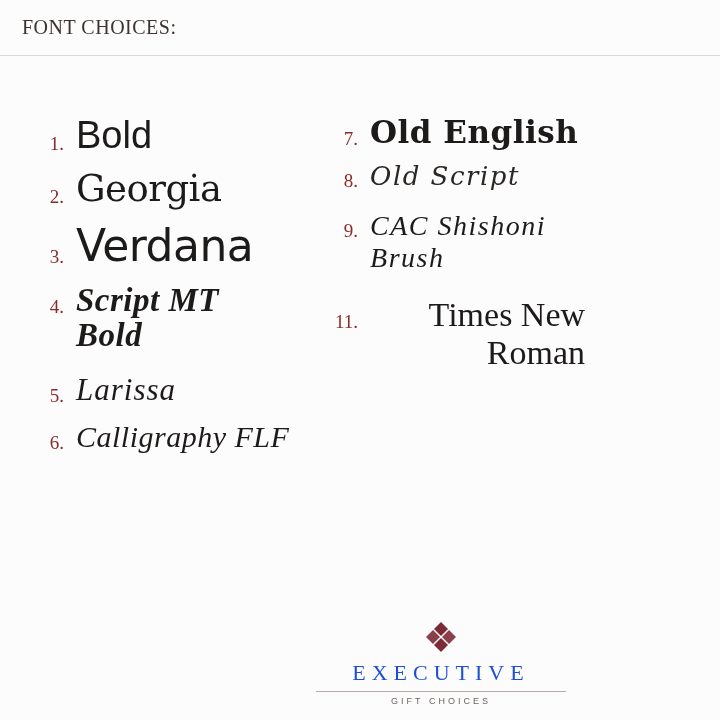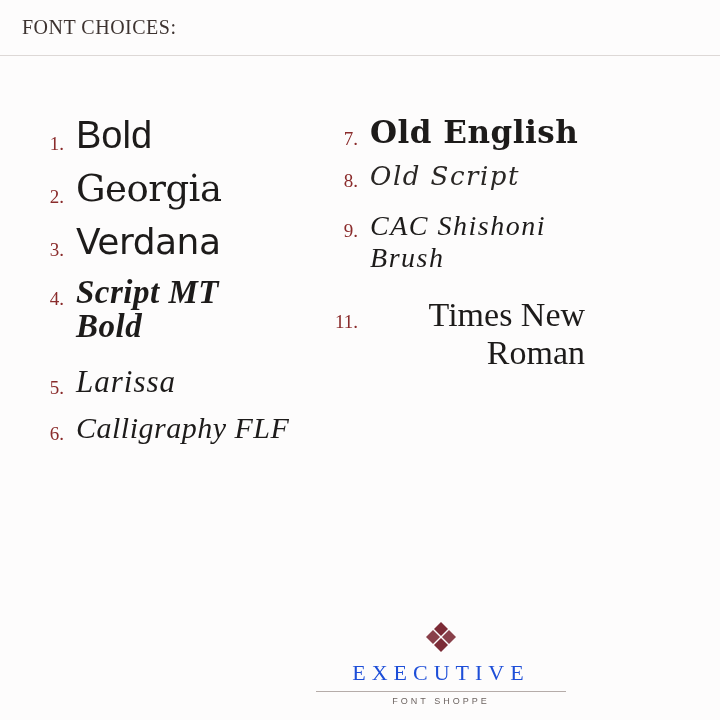--- a/index.html
+++ b/index.html
@@ -69,21 +69,21 @@
     top: 2px;
   }
   .label {
     color: #1d1b1a;
     line-height: 1.05;
   }
 
   
   .f-arial      { font-family: "Liberation Sans", sans-serif; font-size: 38px; font-weight: 400; }
   .f-georgia    { font-family: "DejaVu Serif", serif; font-size: 37px; font-weight: 400; letter-spacing: -0.5px; }
-  .f-verdana    { font-family: "DejaVu Sans", sans-serif; font-size: 36px; font-weight: 400; letter-spacing: -0.5px; }
+  .f-verdana    { font-family: "DejaVu Sans", sans-serif; font-size: 44px; font-weight: 400; letter-spacing: -0.5px; }
   .f-scriptmt   { font-family: "Liberation Serif", serif; font-size: 33px; font-style: italic; font-weight: bold; letter-spacing: 0.5px; }
   .f-larissa    { font-family: "Liberation Serif", serif; font-size: 31px; font-style: italic; font-weight: 400; letter-spacing: 1px; }
   .f-calligraphy{ font-family: "Liberation Serif", serif; font-size: 30px; font-style: italic; font-weight: 400; letter-spacing: 0.5px; }
   .f-oldenglish { font-family: "DejaVu Serif", serif; font-size: 31px; font-weight: bold; letter-spacing: 0.5px; }
   .f-oldscript  { font-family: "DejaVu Serif", serif; font-size: 26px; font-style: italic; font-weight: 400; letter-spacing: 1.5px; color: #2a2725; }
   .f-cacshishoni{ font-family: "Liberation Serif", serif; font-size: 28px; font-style: italic; font-weight: 400; letter-spacing: 1.5px; }
   .f-timesitalic{ font-family: "Liberation Serif", serif; font-size: 33px; font-style: italic; font-weight: 400; }
   .f-timesnew   { font-family: "Liberation Serif", serif; font-size: 34px; font-weight: 400; }
 
   .item-4 { margin-bottom: 22px; }
@@ -200,16 +200,16 @@
         <g fill="#7c2b36">
           <polygon points="17,2 24,9 17,16 10,9"></polygon>
           <polygon points="17,18 24,25 17,32 10,25"></polygon>
           <polygon points="2,17 9,10 16,17 9,24" opacity="0.9"></polygon>
           <polygon points="18,17 25,10 32,17 25,24" opacity="0.9"></polygon>
         </g>
       </svg>
     </div>
     <div class="logo-name">EXECUTIVE</div>
     <div class="logo-rule"></div>
-    <div class="logo-sub">FONT SHOPPE</div>
+    <div class="logo-sub">GIFT CHOICES</div>
   </div>
 
 </div>
 
 </body></html>

